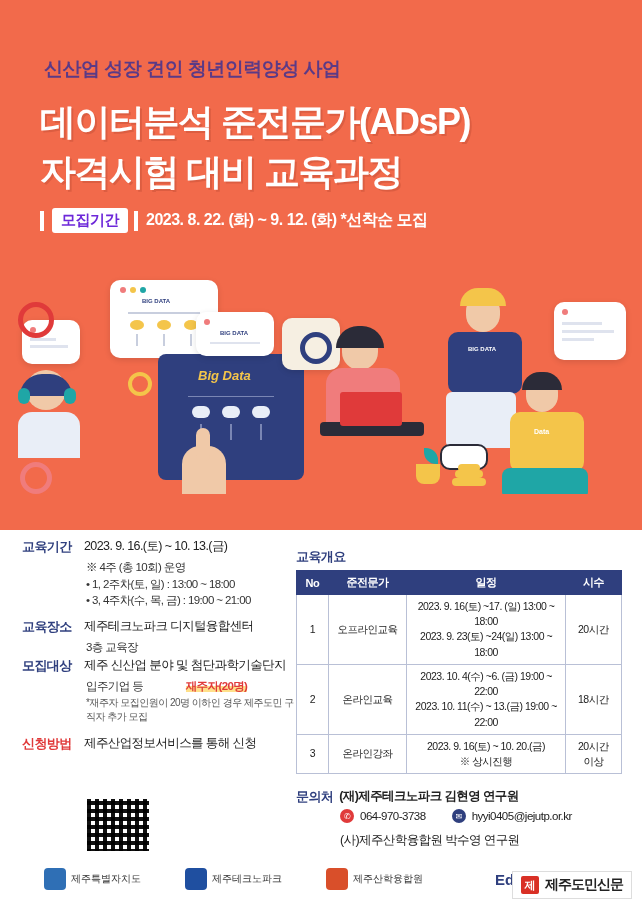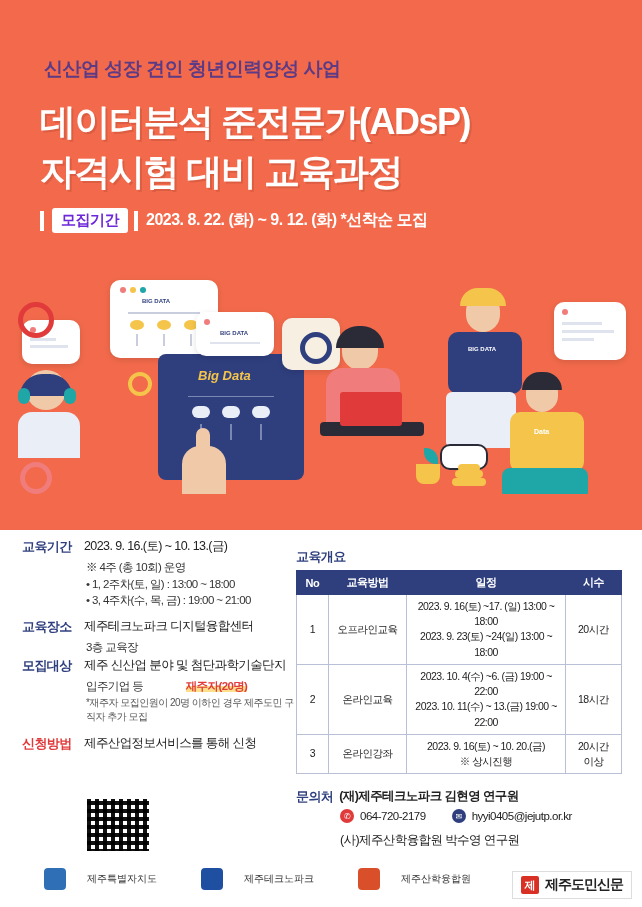--- a/index.html
+++ b/index.html
@@ -110,21 +110,21 @@
       repeating-linear-gradient(90deg,#111 0 4px,#fff 4px 8px),
       repeating-linear-gradient(0deg,#111 0 4px,#fff 4px 8px);
     background-blend-mode:multiply;
     border:3px solid #fff;
   }
   
   .footer{
     position:absolute;left:0;bottom:0;width:642px;height:56px;background:#fff;
     display:flex;align-items:center;
   }
-  .logo{display:flex;align-items:center;gap:21px;margin-left:18px;font-size:10px;color:#333;padding-left:26px;}
+  .logo{display:flex;align-items:center;gap:5px;margin-left:18px;font-size:10px;color:#333;padding-left:26px;}
   .logo .mark{width:22px;height:22px;border-radius:4px;}
   .newsbox{
     position:absolute;right:10px;bottom:8px;background:#fff;border:1px solid #ddd;
     padding:4px 8px;display:flex;align-items:center;gap:6px;
   }
   .newsbox .nb{width:18px;height:18px;background:#d93025;color:#fff;font-size:11px;display:flex;align-items:center;justify-content:center;border-radius:2px;font-weight:bold;}
   .newsbox .nt{font-size:14px;font-weight:bold;color:#222;letter-spacing:-1px;}
 </style>
 </head>
 <body>
@@ -285,21 +285,21 @@
 
     <div class="right-col">
 
 
       <div class="lbl" style="margin-top:10px;">교육개요</div>
 
       <table class="curr">
         <thead>
           <tr>
             <th class="tcol-no">No</th>
-            <th class="tcol-method">교육방법</th>
+            <th class="tcol-method">준전문가</th>
             <th class="tcol-sched">일정</th>
             <th class="tcol-hours">시수</th>
           </tr>
         </thead>
         <tbody>
           <tr>
             <td>1</td>
             <td>오프라인교육</td>
             <td style="white-space:pre-line;">2023. 9. 16(토) ~17. (일) 13:00 ~ 18:00
 2023. 9. 23(토) ~24(일) 13:00 ~ 18:00</td>
@@ -323,21 +323,21 @@
         </tbody>
       </table>
 
       <div style="margin-top:14px;display:flex;align-items:flex-start;gap:6px;">
         <span class="contact-title">문의처</span>
         <span class="val" style="font-weight:bold;">(재)제주테크노파크 김현영 연구원</span>
       </div>
       <div style="display:flex;gap:26px;margin-left:44px;">
         <div class="contact-line">
           <span class="ic">✆</span>
-          <span>064-720-2179</span>
+          <span>064-970-3738</span>
         </div>
         <div class="contact-line">
           <span class="ic mail">✉</span>
           <span>hyyi0405@jejutp.or.kr</span>
         </div>
       </div>
 
       <div style="margin-top:9px;margin-left:44px;" class="val">(사)제주산학융합원 박수영 연구원</div>
       <div style="display:flex;gap:26px;margin-left:44px;">
         <div class="contact-line">

